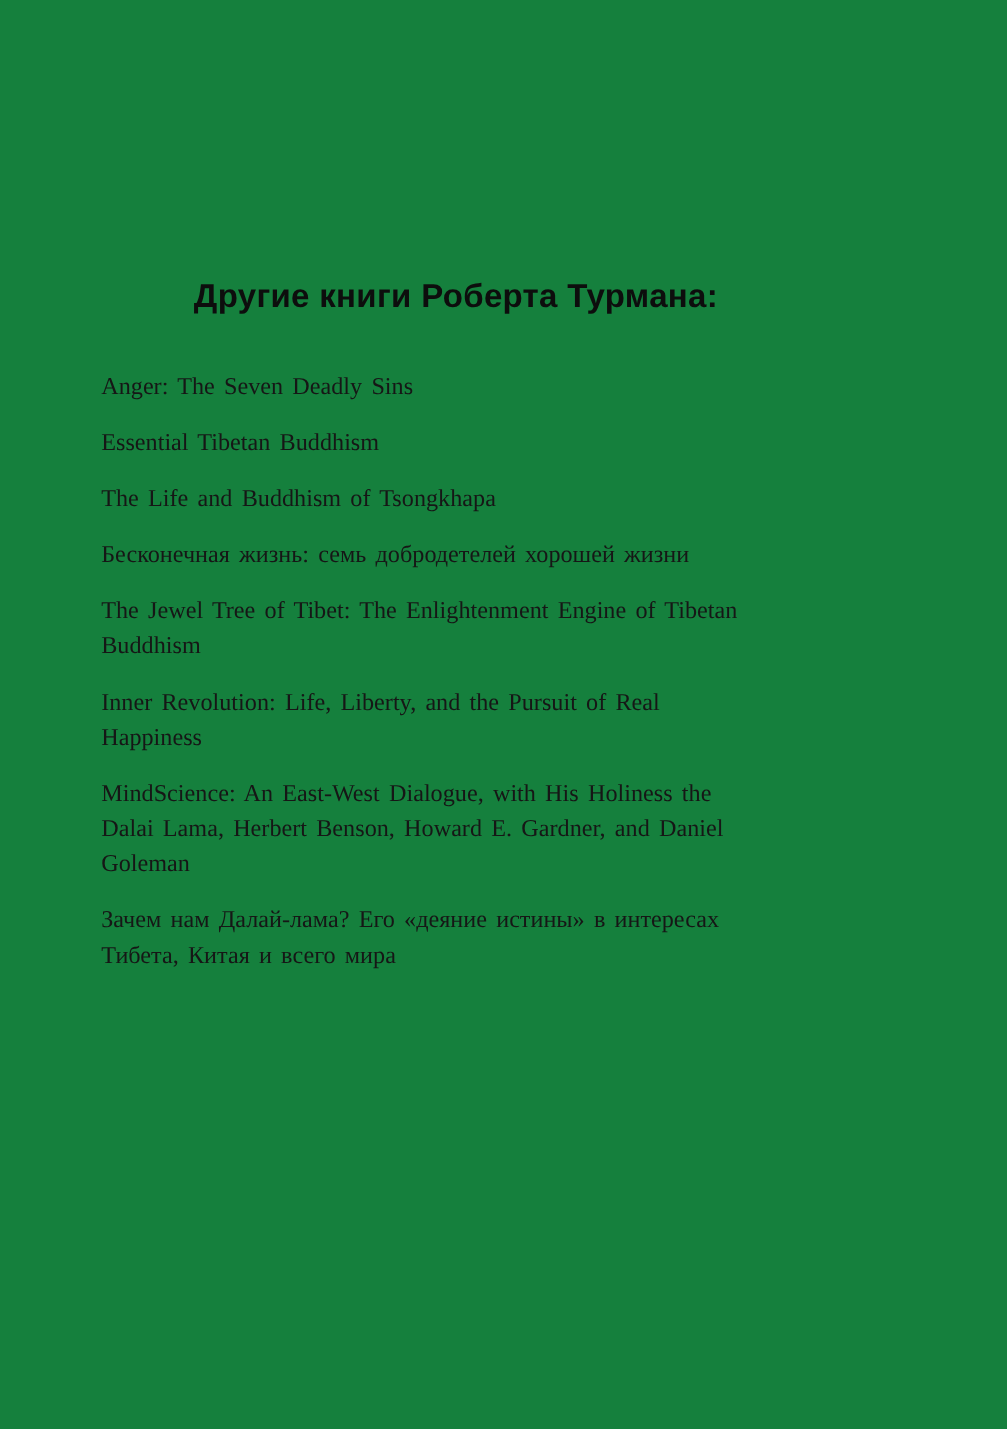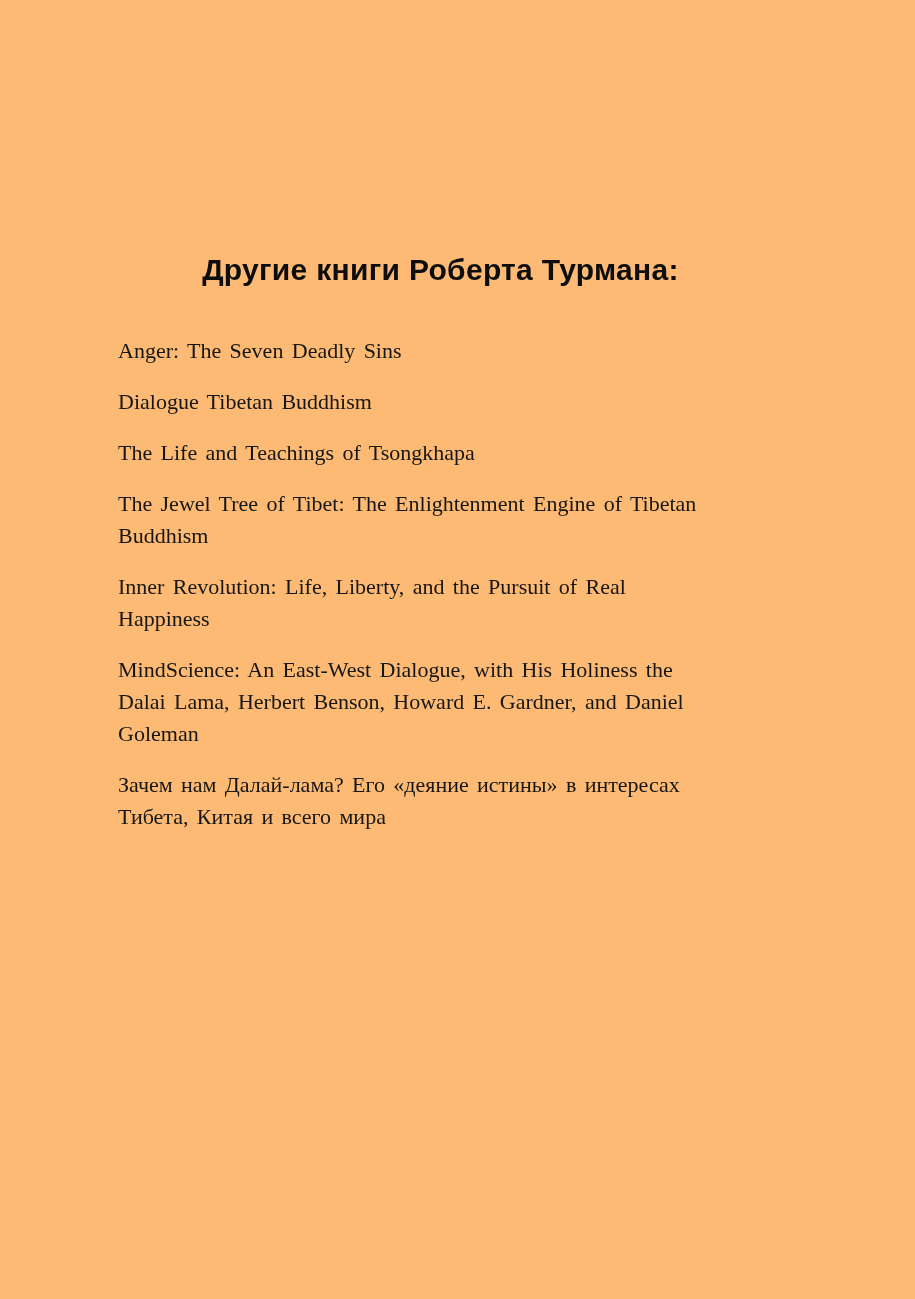--- a/index.html
+++ b/index.html
@@ -9,22 +9,22 @@
   body {
     width: 915px;
     height: 1299px;
     background: #ffffff;
     overflow: hidden;
   }
   .page {
     box-sizing: border-box;
     width: 915px;
     height: 1299px;
-    padding: 254px 35px 0 118px;
-    background: #fdba74;
+    padding: 254px 35px 0 92px;
+    background: #15803d;
   }
   .heading {
     width: 645px;
     margin: 0 0 50px 0;
     text-align: center;
     font-family: "Liberation Sans", "DejaVu Sans", sans-serif;
     font-weight: 700;
     font-size: 30px;
     line-height: 31px;
     letter-spacing: 0.3px;
@@ -45,22 +45,23 @@
   }
 </style>
 </head>
 <body>
 
 <div class="page">
   <h1 class="heading">Другие книги Роберта Турмана:</h1>
 
   <div class="book-list">
     <p class="book-item">Anger: The Seven Deadly Sins</p>
-    <p class="book-item">Dialogue Tibetan Buddhism</p>
-    <p class="book-item">The Life and Teachings of Tsongkhapa</p>
+    <p class="book-item">Essential Tibetan Buddhism</p>
+    <p class="book-item">The Life and Buddhism of Tsongkhapa</p>
+    <p class="book-item">Бесконечная жизнь: семь добродетелей хорошей жизни</p>
     <p class="book-item">The Jewel Tree of Tibet: The Enlightenment Engine of Tibetan
 Buddhism</p>
     <p class="book-item">Inner Revolution: Life, Liberty, and the Pursuit of Real
 Happiness</p>
     <p class="book-item">MindScience: An East-West Dialogue, with His Holiness the
 Dalai Lama, Herbert Benson, Howard E. Gardner, and Daniel
 Goleman</p>
     <p class="book-item">Зачем нам Далай-лама? Его «деяние истины» в интересах
 Тибета, Китая и всего мира</p>
   </div>

